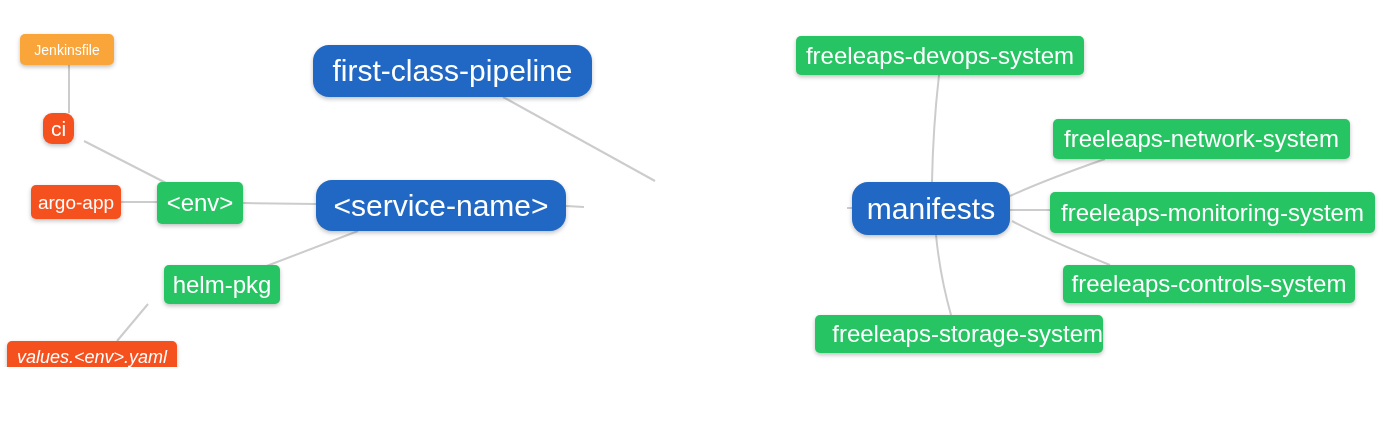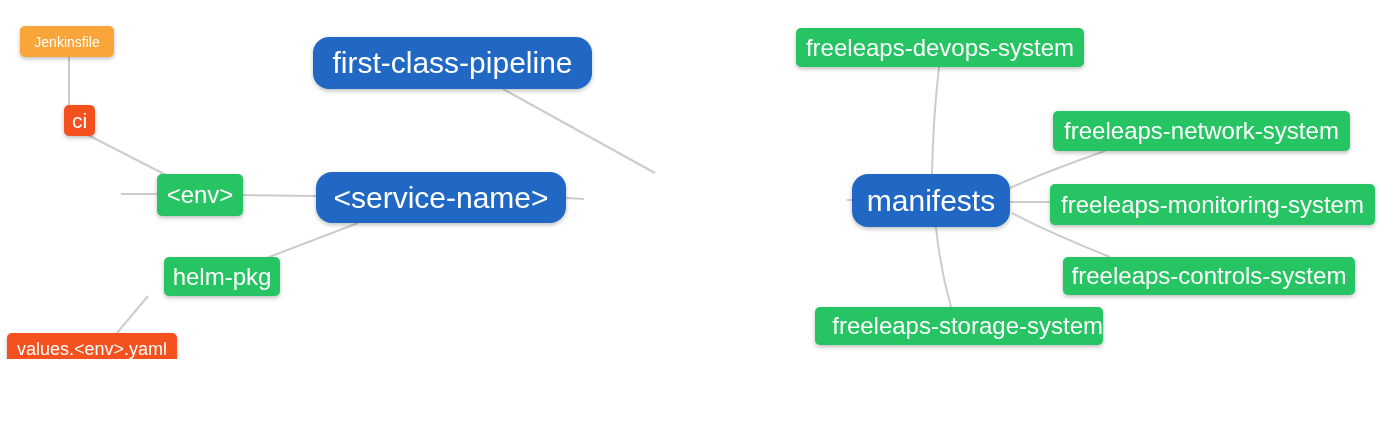--- a/index.html
+++ b/index.html
@@ -2,20 +2,21 @@
 <html><head>
 <meta charset="utf-8">
 <style>
   html,body{margin:0;padding:0;background:#ffffff;}
   #canvas{
     position:relative;
     width:1390px;height:359px;
     background:#ffffff;
     overflow:hidden;
     font-family:"Liberation Sans", sans-serif;
+    margin-top:8px;
   }
   #edge-layer{
     position:absolute;left:0;top:0;width:1390px;height:421px;
   }
   #edge-layer path{
     fill:none;
     stroke-width:2;
   }
   .node{
     position:absolute;
@@ -49,30 +50,33 @@
       <path d="M 847 200 L 852 200" stroke="#cccccc"></path>
       <path d="M 939 67 Q 933 120 932 174" stroke="#cccccc"></path>
       <path d="M 1010 188 Q 1045 172 1105 151" stroke="#cccccc"></path>
       <path d="M 1010 202 L 1050 202" stroke="#cccccc"></path>
       <path d="M 1012 213 Q 1048 232 1110 257" stroke="#cccccc"></path>
       <path d="M 936 227 Q 940 268 951 307" stroke="#cccccc"></path>
     </svg>
 <div class="node orange" style="left: 20px; top: 26px; width: 94px; height: 31px; font-size: 14px; background: rgb(249, 165, 58); color: rgb(255, 255, 255);">
       <span>Jenkinsfile</span>
     </div>
-    <div class="node red" style="left: 64px; top: 105px; width: 31px; height: 31px; font-size: 21px; background: rgb(244, 81, 30); color: rgb(255, 255, 255);">
+    <div class="node red" style="left: 43px; top: 105px; width: 31px; height: 31px; font-size: 21px; background: rgb(244, 81, 30); color: rgb(255, 255, 255); border-radius: 9px;">
       <span>ci</span>
+    </div>
+    <div class="node red" style="left: 31px; top: 177px; width: 90px; height: 34px; font-size: 19px; background: rgb(244, 81, 30); color: rgb(255, 255, 255);">
+      <span>argo-app</span>
     </div>
     <div class="node green" style="left: 157px; top: 174px; width: 86px; height: 42px; font-size: 24px; background: rgb(39, 196, 99); color: rgb(255, 255, 255);">
       <span>&lt;env&gt;</span>
     </div>
     <div class="node green" style="left: 164px; top: 257px; width: 116px; height: 39px; font-size: 24px; background: rgb(39, 196, 99); color: rgb(255, 255, 255);">
       <span>helm-pkg</span>
     </div>
-    <div class="node red" style="left: 7px; top: 333px; width: 170px; height: 32px; font-size: 18px; background: rgb(244, 81, 30); color: rgb(255, 255, 255);">
+    <div class="node red" style="left: 7px; top: 333px; width: 170px; height: 32px; font-size: 18px; background: rgb(244, 81, 30); color: rgb(255, 255, 255); font-style: italic;">
       <span>values.&lt;env&gt;.yaml</span>
     </div>
     <div class="node blue" style="left: 313px; top: 37px; width: 279px; height: 52px; font-size: 30px; background: rgb(32, 104, 196); color: rgb(255, 255, 255);">
       <span>first-class-pipeline</span>
     </div>
     <div class="node blue" style="left: 316px; top: 172px; width: 250px; height: 51px; font-size: 30px; background: rgb(32, 104, 196); color: rgb(255, 255, 255);">
       <span>&lt;service-name&gt;</span>
     </div>
     <div class="node blue" style="left: 852px; top: 174px; width: 158px; height: 53px; font-size: 30px; background: rgb(32, 104, 196); color: rgb(255, 255, 255);">
       <span>manifests</span>

